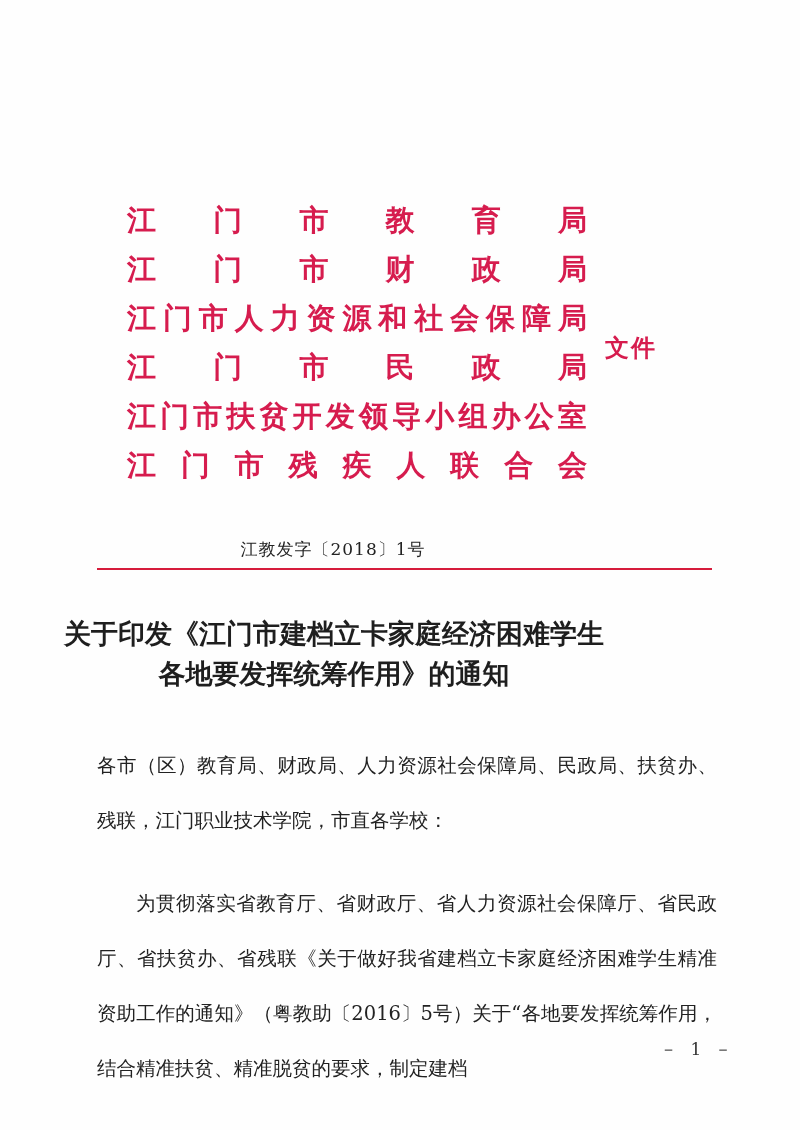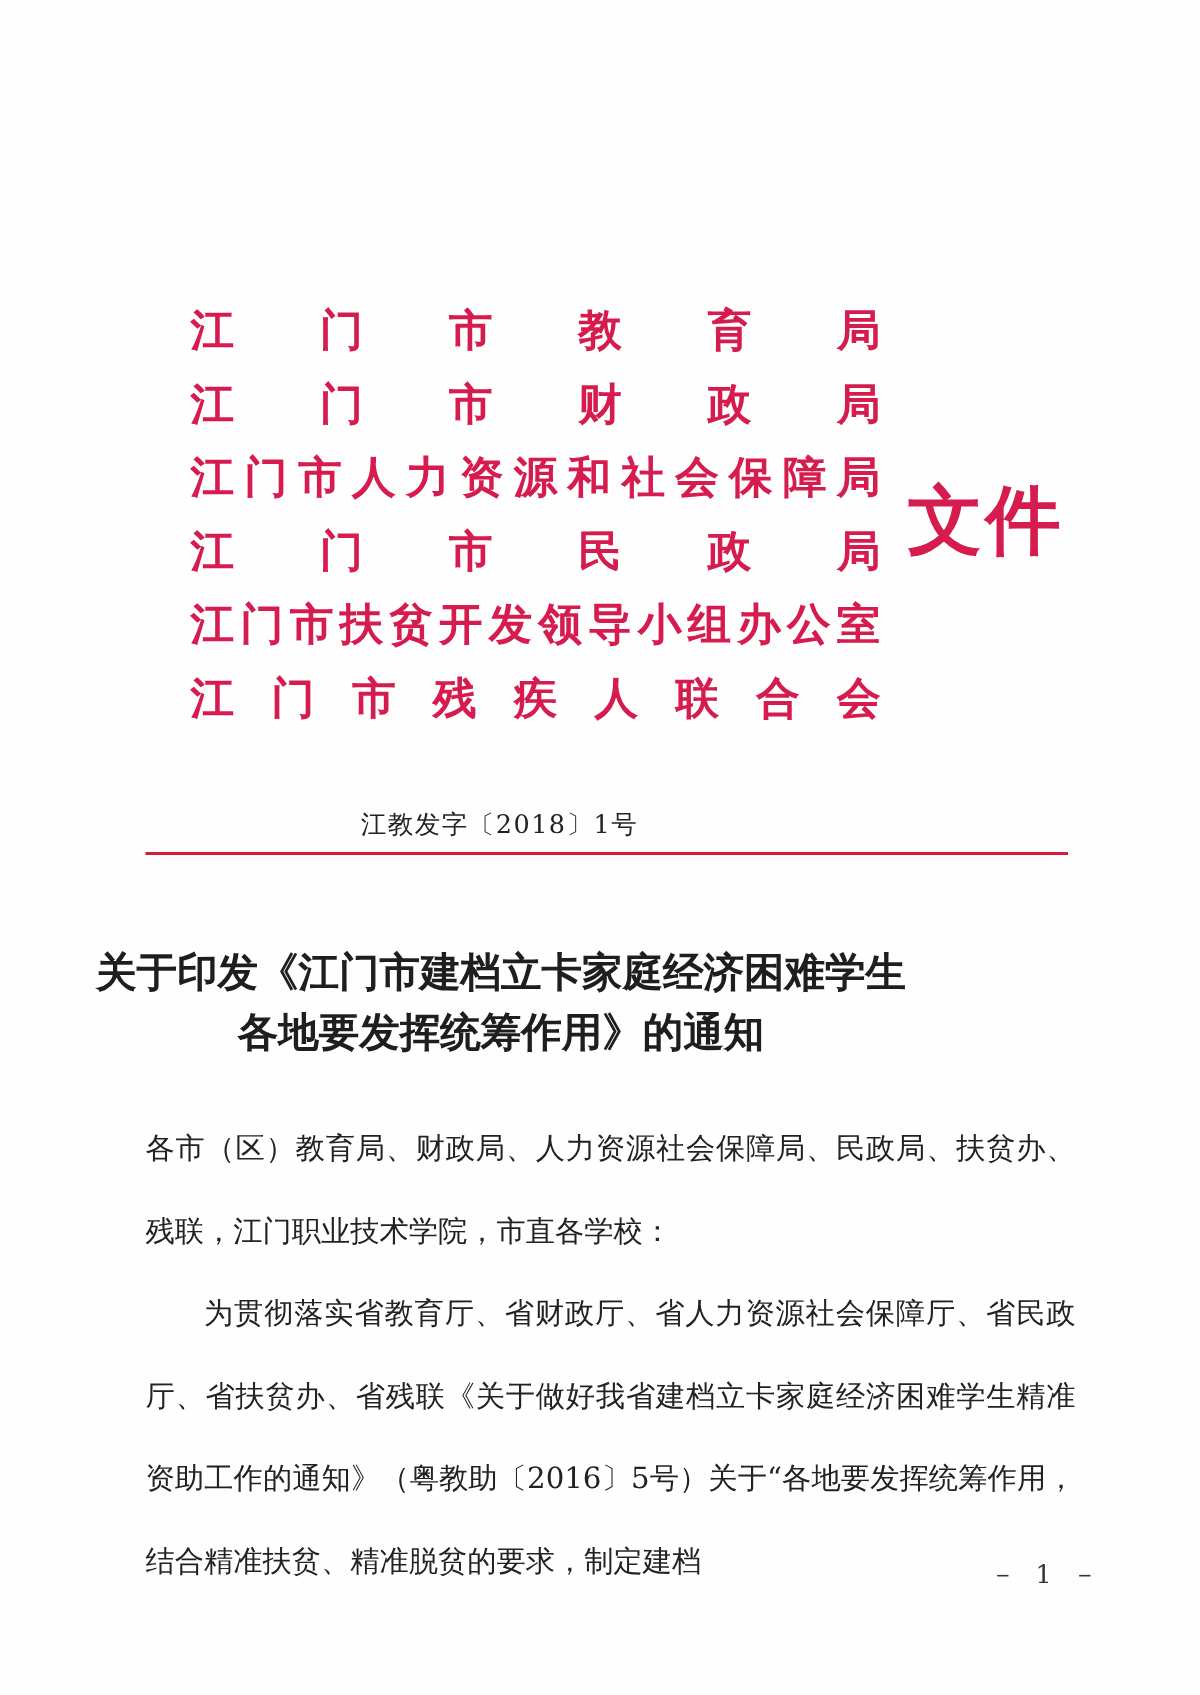--- a/index.html
+++ b/index.html
@@ -40,24 +40,24 @@
       letter-spacing: 0;
       line-height: 1;
     }
     .issuer-row span.ch {
       display: inline-block;
       text-align: center;
     }
     .wenjian {
       position: absolute;
       left: 605px;
-      top: 314px;
+      top: 332px;
       font-family: "DejaVu Sans", "Liberation Sans", sans-serif;
       font-weight: bold;
-      font-size: 50px;
+      font-size: 24px;
       color: #d61c4e;
       letter-spacing: 2px;
     }
     .doc-number {
       position: absolute;
       left: 0;
       width: 666px;
       top: 538px;
       text-align: center;
       font-size: 17px;
@@ -76,38 +76,38 @@
       position: absolute;
       left: 0;
       width: 668px;
       top: 614px;
       text-align: center;
       font-family: "DejaVu Serif", "Liberation Serif", serif;
       font-weight: bold;
       font-size: 27px;
       color: #1e1e1e;
       line-height: 40px;
-      margin-top: 15px;
     }
     .body-text {
       position: absolute;
       left: 97px;
       width: 620px;
       top: 738px;
       font-size: 19.5px;
       line-height: 55px;
       color: #222;
       text-align: justify;
       text-align-last: left;
     }
     .body-text p {
       margin: 0;
     }
     .body-text p.indent {
       text-indent: 2em;
+      margin-top: 28px;
     }
     .page-number {
       position: absolute;
       left: 660px;
       top: 1038px;
       font-size: 17px;
       color: #333;
       letter-spacing: 4px;
     }
   </style>

